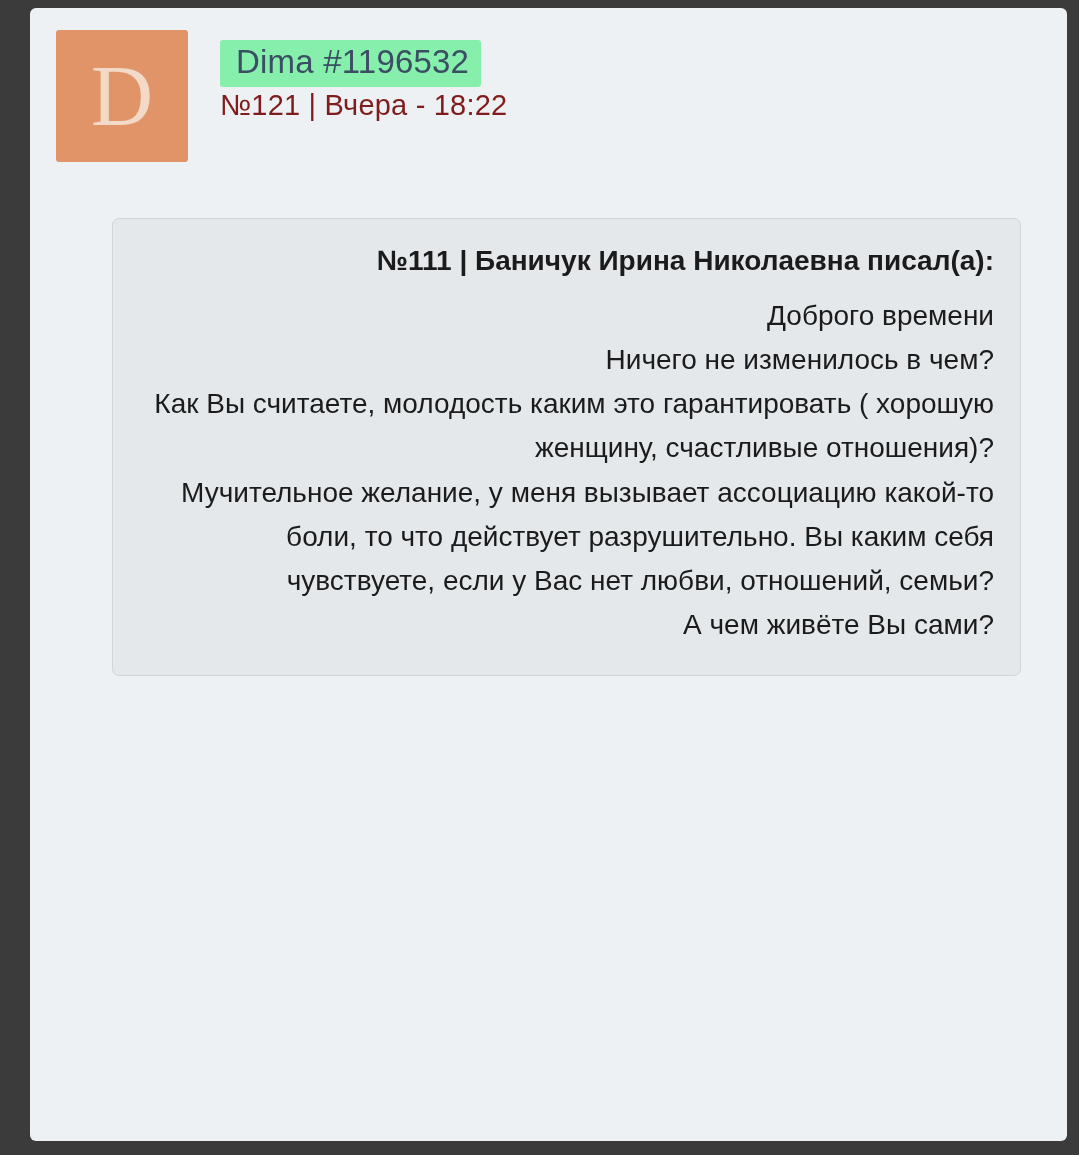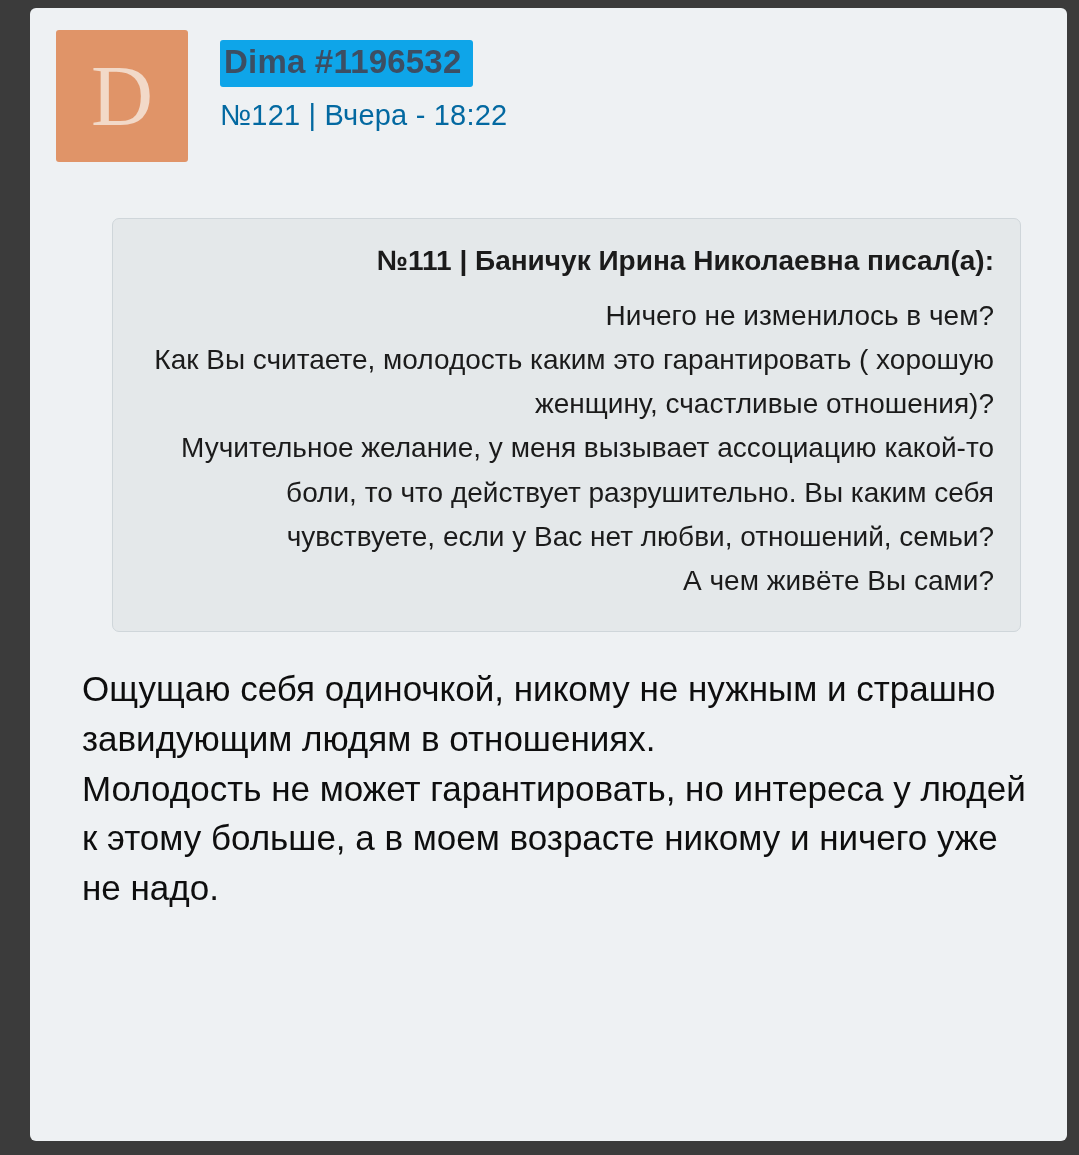--- a/index.html
+++ b/index.html
@@ -40,31 +40,31 @@
     text-align: center;
     font-family: "Liberation Serif", serif;
     flex: 0 0 auto;
     user-select: none;
   }
   .head-meta {
     padding-top: 10px;
   }
   .author-name {
     display: inline-block;
-    background: #0ea5e9;
+    background: #86efac;
     color: #3c4e63;
     font-size: 33px;
-    font-weight: bold;
-    padding: 3px 12px 6px 4px;
+    font-weight: normal;
+    padding: 3px 12px 6px 16px;
     border-radius: 3px;
     letter-spacing: 0.2px;
   }
   .post-sub {
-    margin-top: 12px;
-    color: #0369a1;
+    margin-top: 2px;
+    color: #7f1d1d;
     font-size: 29px;
     letter-spacing: 0.2px;
   }
   .quote-box {
     margin: 56px 22px 0 56px;
     background: #e4e8ea;
     border: 1px solid #cfd6da;
     border-radius: 7px;
     padding: 22px 26px 28px 26px;
     color: #1b1b1b;
@@ -98,25 +98,22 @@
     <div class="post-head">
       <div class="avatar">D</div>
       <div class="head-meta">
         <div class="author-name">Dima #1196532</div>
         <div class="post-sub">№121 | Вчера - 18:22</div>
       </div>
     </div>
 
     <div class="quote-box">
       <div class="quote-title">№111 | Баничук Ирина Николаевна писал(а):</div>
+      <p class="quote-line">Доброго времени</p>
       <p class="quote-line">Ничего не изменилось в чем?</p>
       <p class="quote-line">Как Вы считаете, молодость каким это гарантировать ( хорошую женщину, счастливые отношения)?</p>
       <p class="quote-line">Мучительное желание, у меня вызывает ассоциацию какой-то боли, то что действует разрушительно. Вы каким себя чувствуете, если у Вас нет любви, отношений, семьи?</p>
       <p class="quote-line">А чем живёте Вы сами?</p>
     </div>
 
-    <div class="body-text">
-      <p class="body-line">Ощущаю себя одиночкой, никому не нужным и страшно завидующим людям в отношениях.</p>
-      <p class="body-line">Молодость не может гарантировать, но интереса у людей к этому больше, а в моем возрасте никому и ничего уже не надо.</p>
-    </div>
 
   </div>
 </div>
 
 </body></html>

